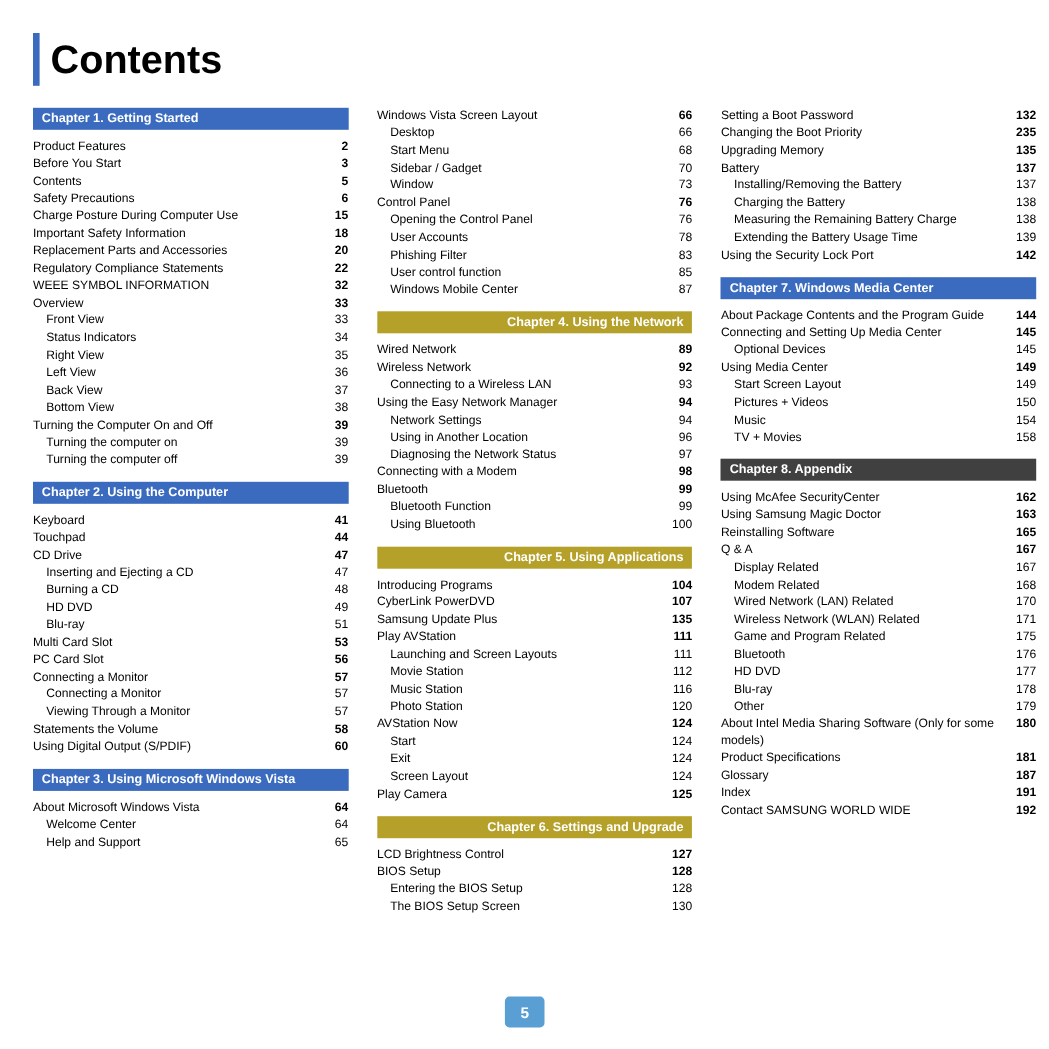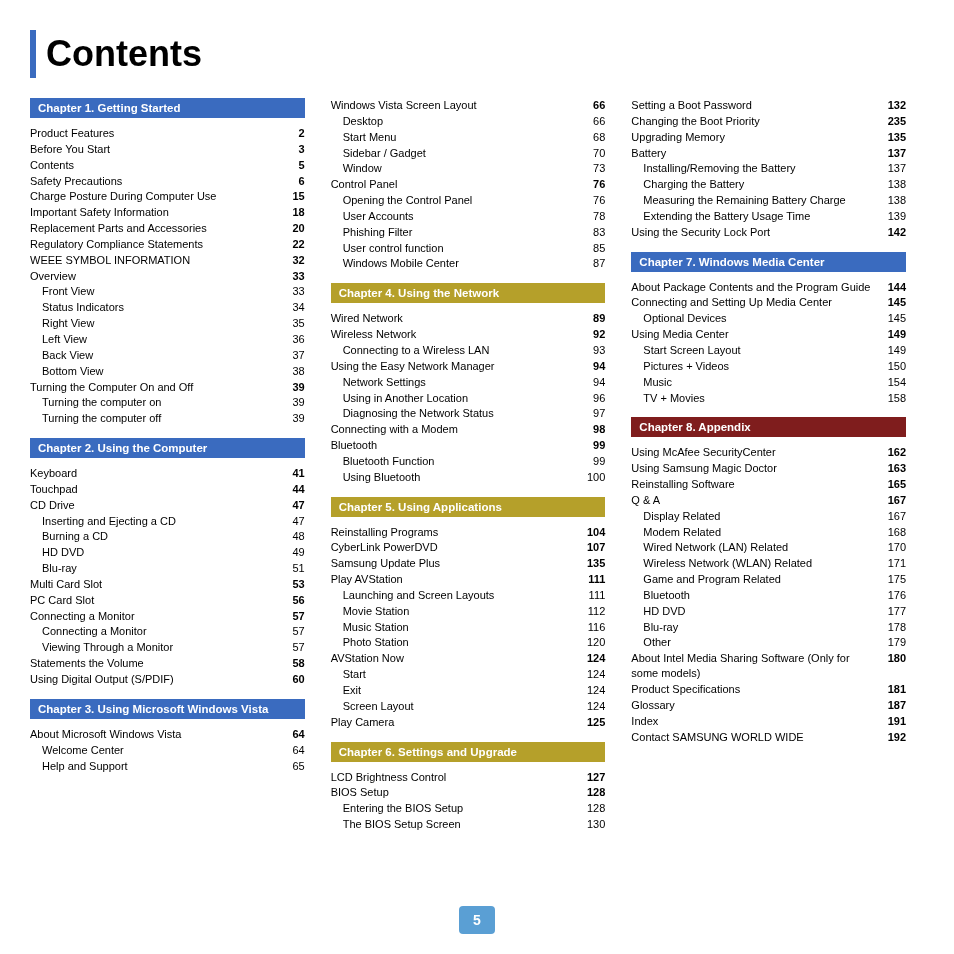--- a/index.html
+++ b/index.html
@@ -6,21 +6,21 @@
     body {
       background: #fff;
       font-family: Arial, Helvetica, sans-serif;
       font-size: 11px;
       color: #000;
       width: 954px;
       min-height: 954px;
       position: relative;
     }
     .page {
-      padding: 30px 48px 50px 30px;
+      padding: 30px 12px 50px 30px;
       max-width: 954px;
     }
     .title-area {
       display: flex;
       align-items: center;
       margin-bottom: 20px;
     }
     .title-bar {
       width: 6px;
       height: 48px;
@@ -44,23 +44,24 @@
     .chapter-header {
       background: #3a6bbf;
       color: #fff;
       font-weight: bold;
       font-size: 11.5px;
       padding: 4px 8px;
       margin-bottom: 8px;
     }
     .chapter-header.gold {
       background: #b5a02a;
+      text-align: right;
     }
     .chapter-header.orange {
-      background: #7f1d1d;
+      background: #404040;
     }
     .toc-entry {
       display: flex;
       justify-content: space-between;
       margin-bottom: 1px;
       line-height: 1.35;
     }
     .toc-entry .entry-title {
       flex: 1;
       padding-right: 4px;
@@ -356,21 +357,21 @@
             <span class="entry-page">99</span>
           </div>
           <div class="toc-entry indent1">
             <span class="entry-title">Using Bluetooth</span>
             <span class="entry-page">100</span>
           </div>
         </div>
         <div class="chapter-block">
           <div class="chapter-header gold">Chapter 5. Using Applications</div>
           <div class="toc-entry bold">
-            <span class="entry-title">Reinstalling Programs</span>
+            <span class="entry-title">Introducing Programs</span>
             <span class="entry-page">104</span>
           </div>
           <div class="toc-entry bold">
             <span class="entry-title">CyberLink PowerDVD</span>
             <span class="entry-page">107</span>
           </div>
           <div class="toc-entry bold">
             <span class="entry-title">Samsung Update Plus</span>
             <span class="entry-page">135</span>
           </div>

